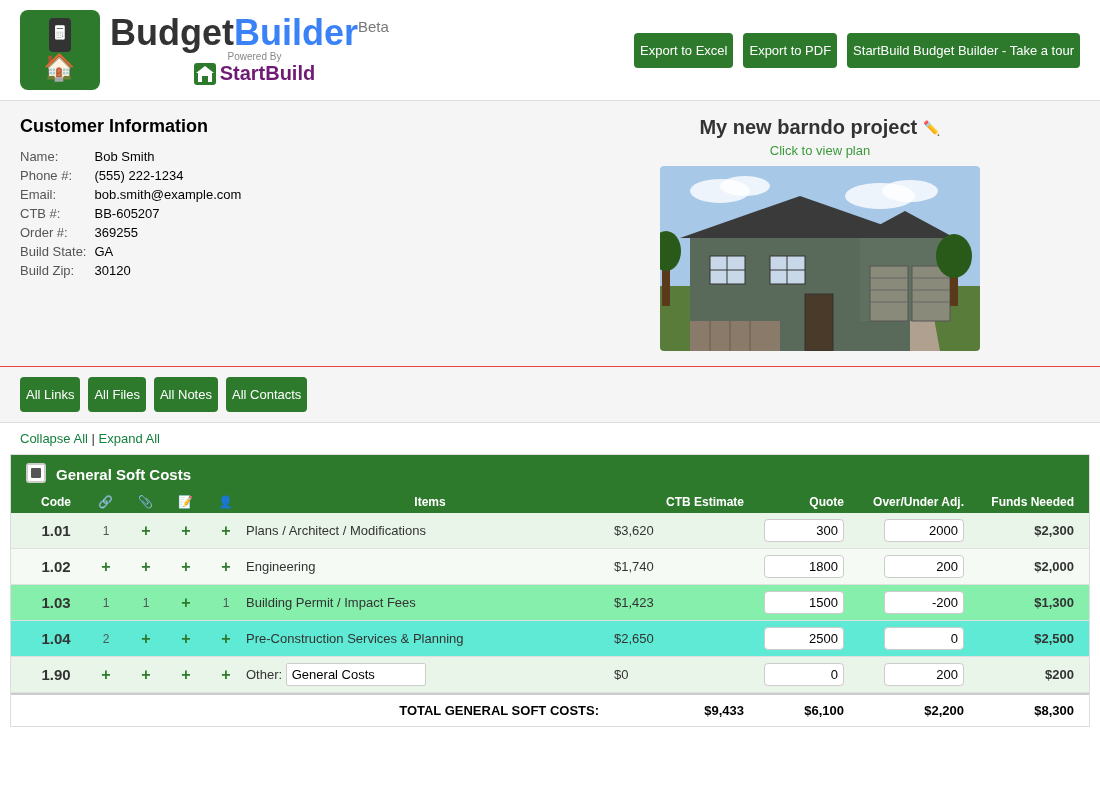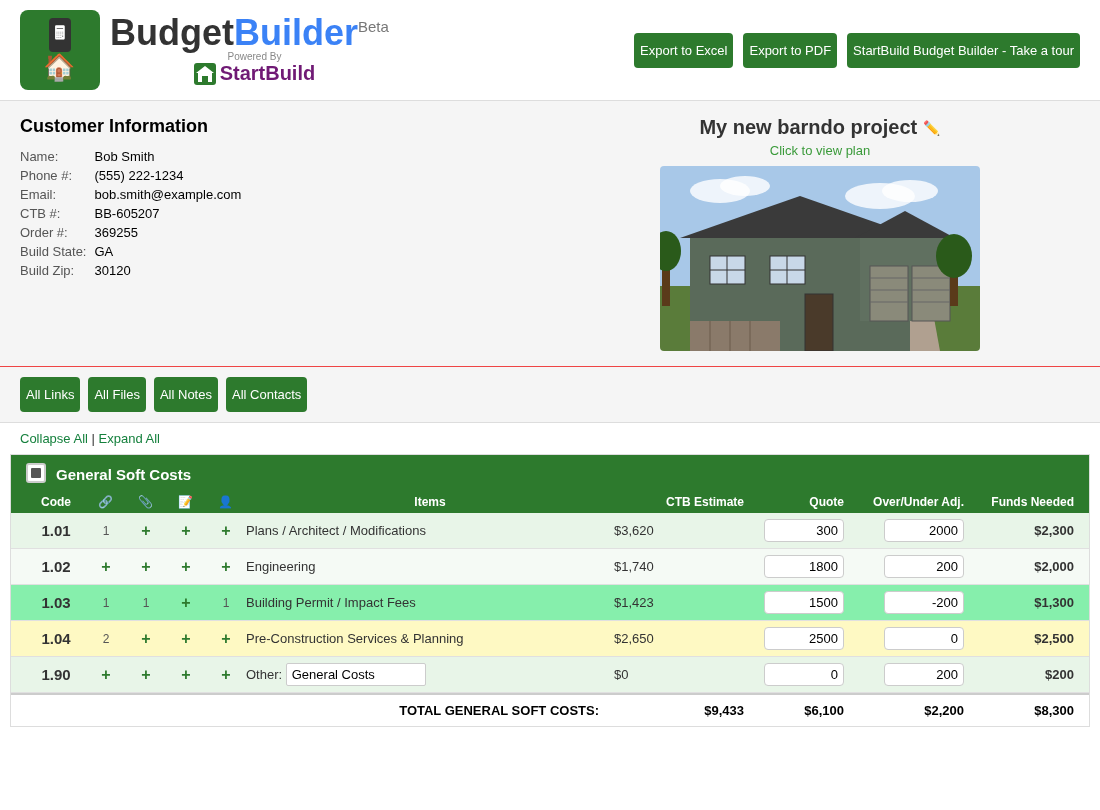--- a/index.html
+++ b/index.html
@@ -260,21 +260,21 @@
     <div class="count-cell">1</div>
     <div class="plus-cell">+</div>
     <div class="count-cell">1</div>
     <div class="item-cell">Building Permit / Impact Fees</div>
     <div class="ctb-cell">$1,423</div>
     <div class="input-cell"><input type="text" value="1500" style=""></div>
     <div class="input-cell"><input type="text" value="-200" style=""></div>
     <div class="funds-cell">$1,300</div>
   </div>
 
-  <div class="table-row" style="background:#fef9c3;">
+  <div class="table-row" style="background:#5eead4;">
     <div class="code-cell">1.04</div>
     <div class="count-cell">2</div>
     <div class="plus-cell">+</div>
     <div class="plus-cell">+</div>
     <div class="plus-cell">+</div>
     <div class="item-cell">Pre-Construction Services &amp; Planning</div>
     <div class="ctb-cell">$2,650</div>
     <div class="input-cell"><input type="text" value="2500" style=""></div>
     <div class="input-cell"><input type="text" value="0" style=""></div>
     <div class="funds-cell">$2,500</div>

